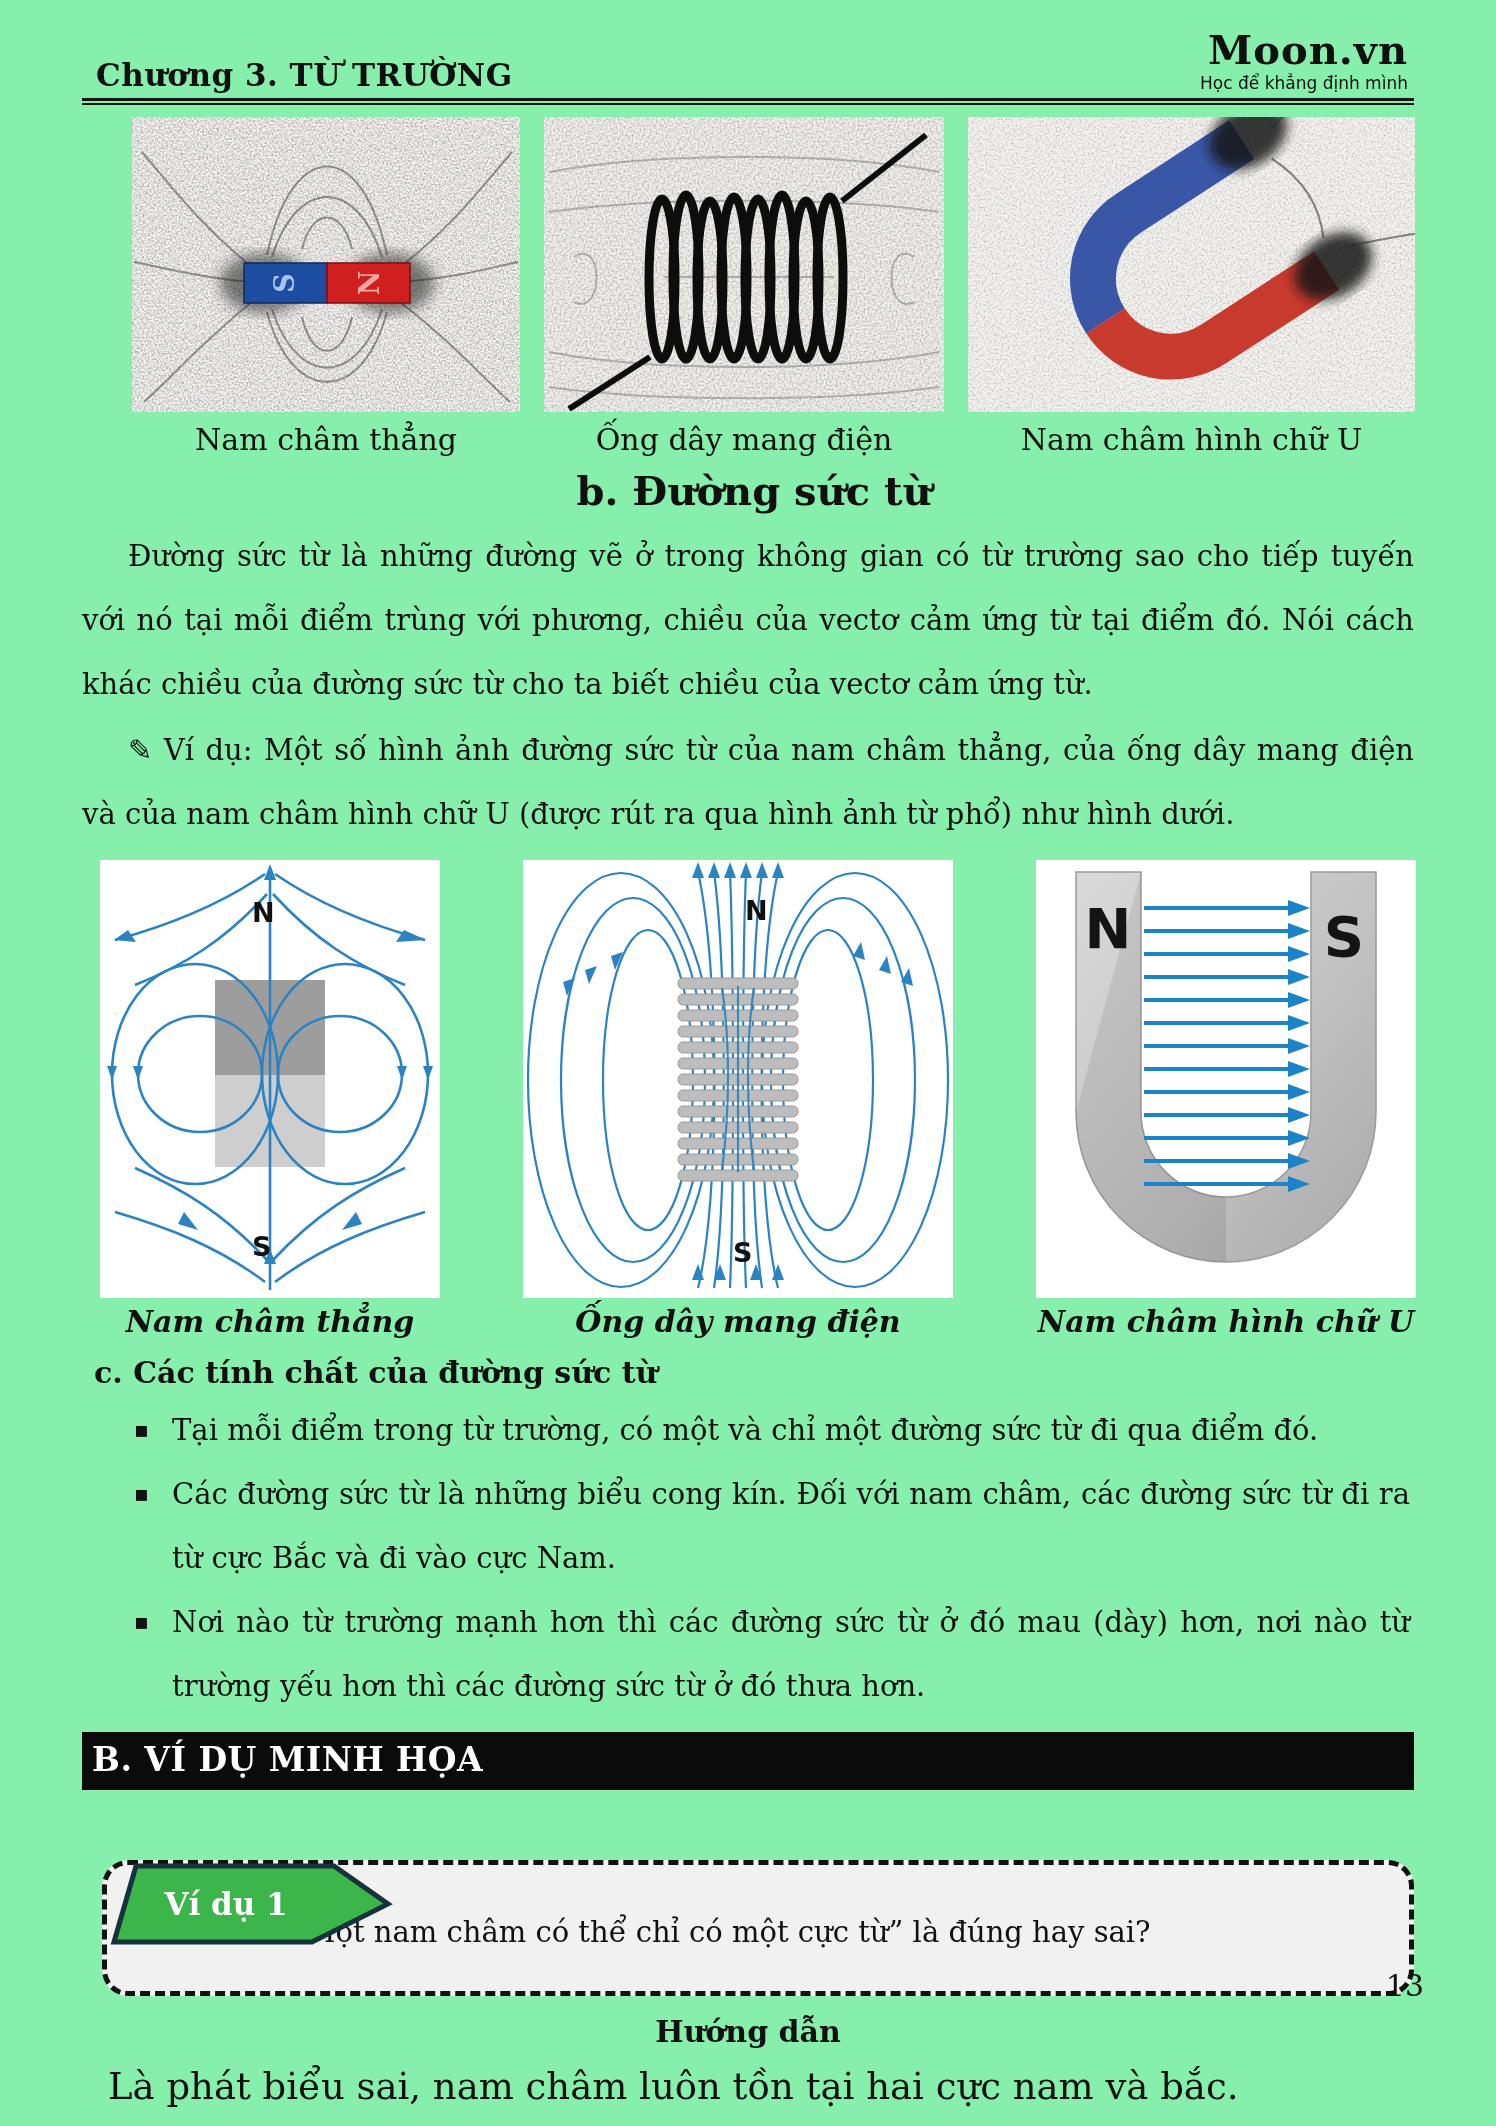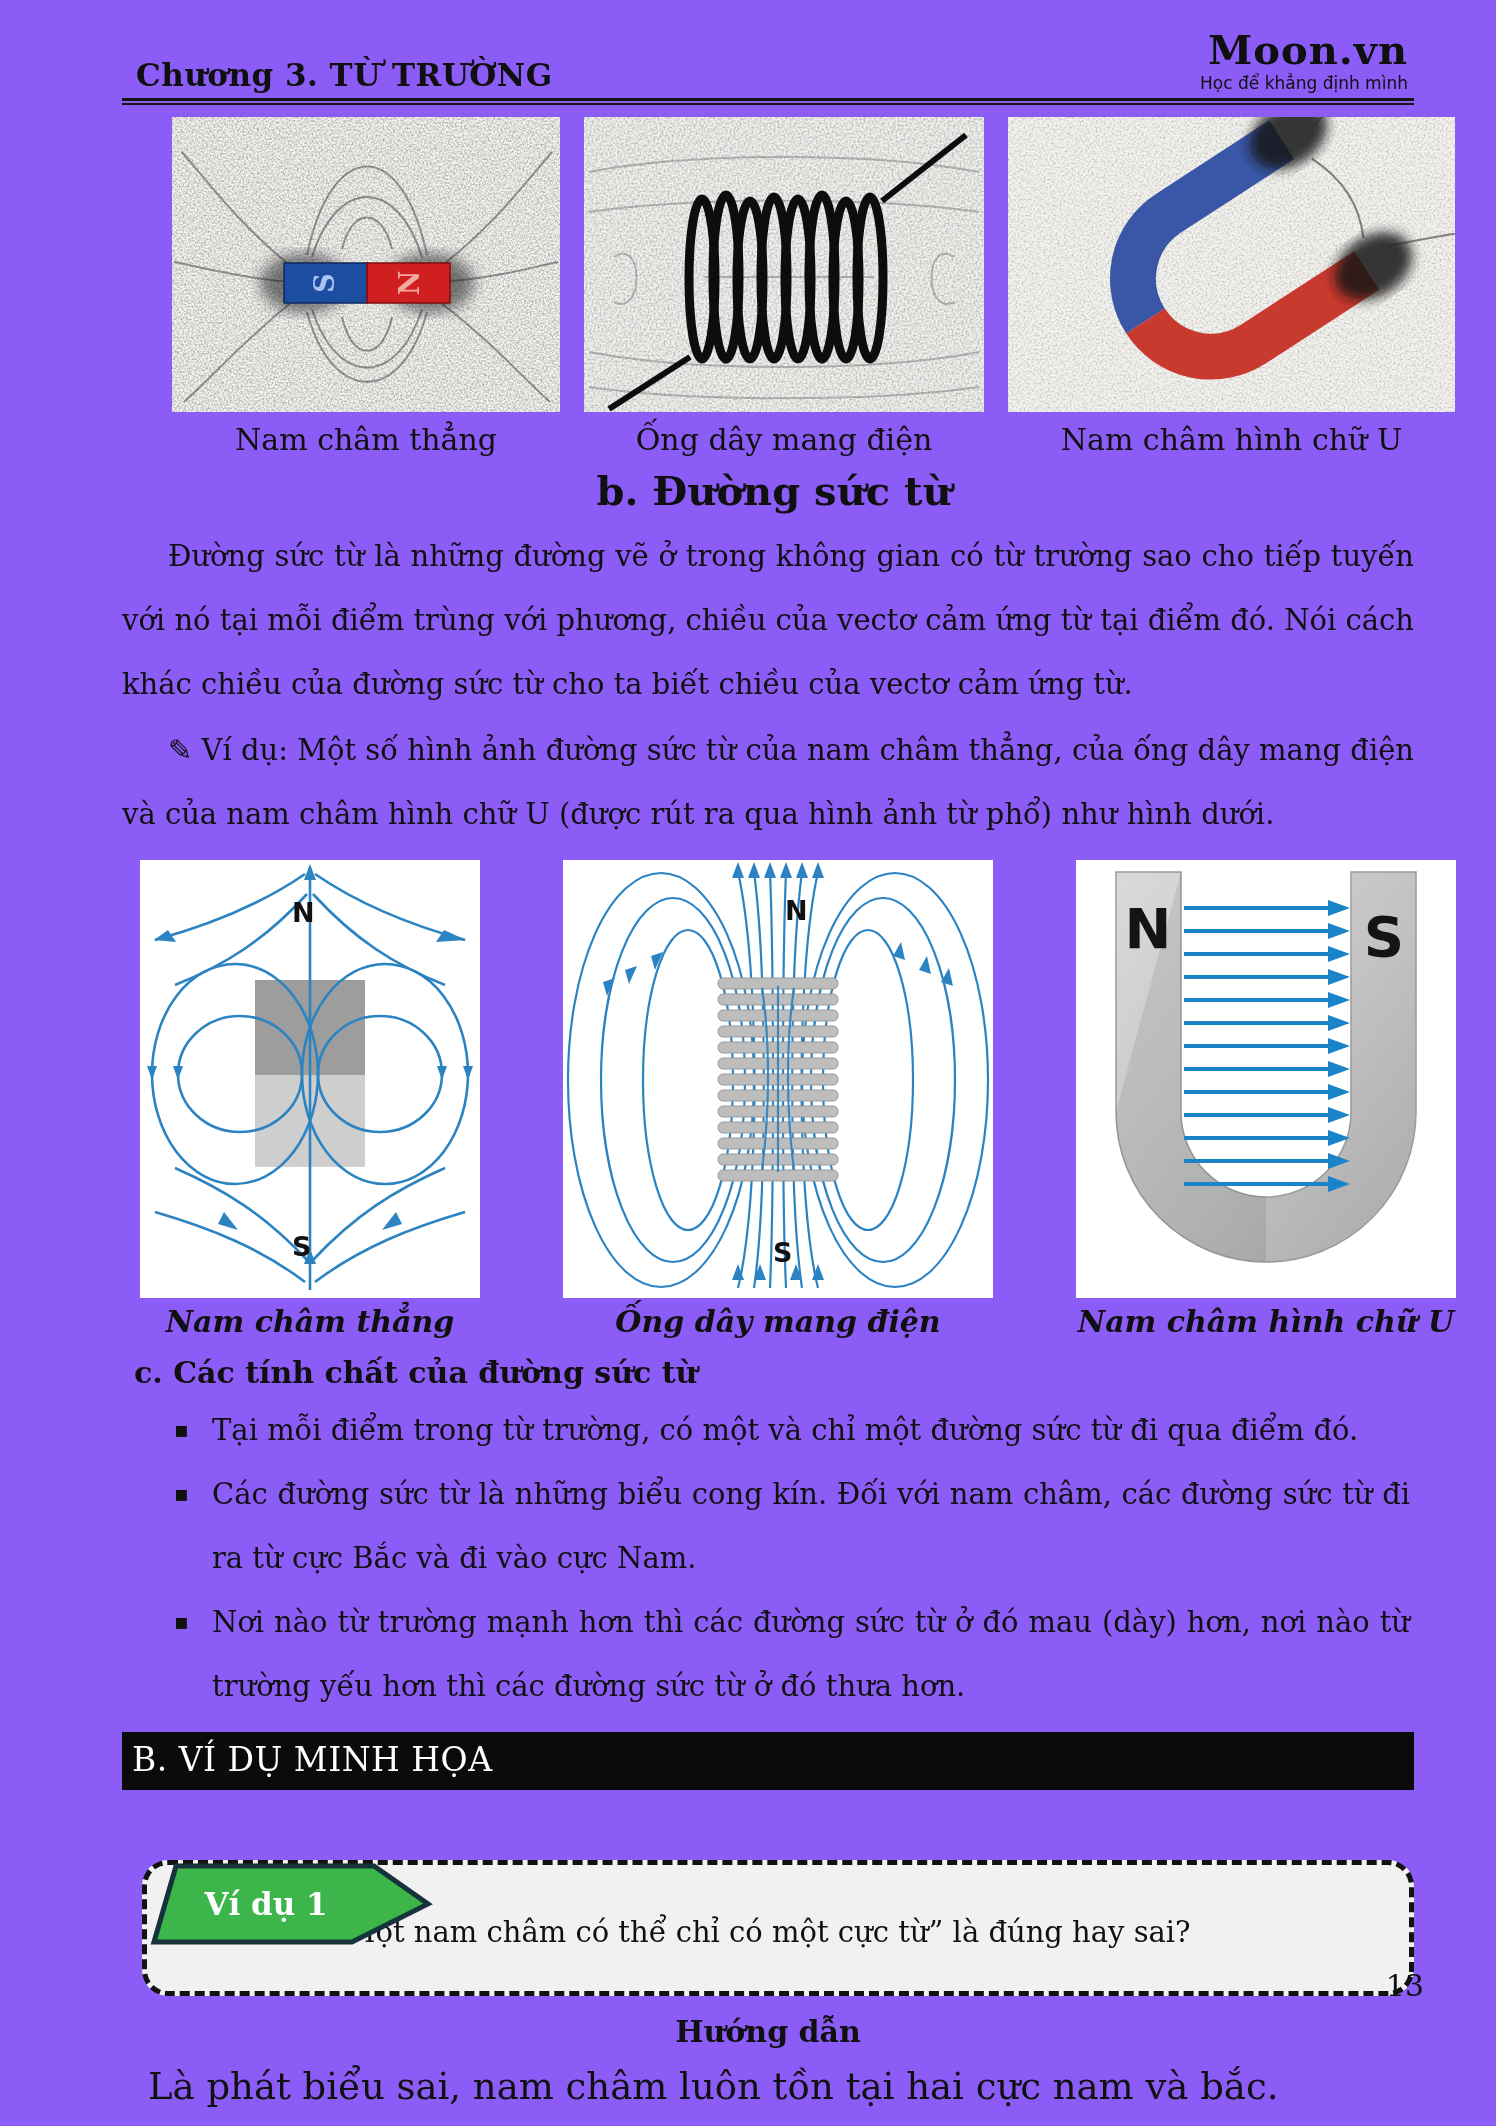--- a/index.html
+++ b/index.html
@@ -1,19 +1,19 @@
 <!DOCTYPE html>
 <html><head>
 <meta charset="utf-8">
 <style>
   * { margin:0; padding:0; box-sizing:border-box; }
   body { background:#888; font-family:"DejaVu Serif","Liberation Serif",serif; }
   .page {
     position:relative; width:1496px; height:2126px; margin:0 auto;
-    background:#8b5cf6; color:#101010; overflow:hidden;padding-left:40px;
+    background:#86efac; color:#101010; overflow:hidden;
   }
   .content { padding:0 82px; }
 
   
   .hdr { display:flex; justify-content:space-between; align-items:flex-end; padding-top:26px; }
   .chapter { font-size:31px; font-weight:bold; letter-spacing:0.5px; padding-left:14px; }
   .brand { text-align:center; padding-right:6px; }
   .brand-name { font-size:40px; font-weight:bold; letter-spacing:1px; font-family:"DejaVu Serif",serif;margin-left:8px; }
   .brand-tag { font-size:17px; font-family:"DejaVu Sans","Liberation Sans",sans-serif; margin-top:0px; }
   .rule { margin-top:5px; height:7px; border-top:3px solid #151515; border-bottom:2px solid #151515; }
@@ -39,21 +39,21 @@
 
   
   .h-c { font-size:30px; font-weight:bold; margin-top:16px; padding-left:12px; }
   .bullets { margin-top:8px; }
   .bullet { display:flex; font-size:29px; line-height:64px; }
   .bullet .mark { width:38px; margin-left:52px; font-size:22px; line-height:64px; }
   .bullet .btxt { flex:1; text-align:justify; padding-right:4px; }
 
   
   .banner { margin-top:14px; background:#0b0b0b; height:58px; line-height:56px;
-            color:#ffffff; font-size:33px; font-weight:normal; padding-left:10px; letter-spacing:0.5px; }
+            color:#ffffff; font-size:33px; font-weight:bold; padding-left:10px; letter-spacing:0.5px; }
 
   
   .example { position:relative; margin-top:2px; }
   .badge { position:absolute; left:16px; top:2px; z-index:2; }
   .badge text { font-family:"DejaVu Serif",serif; }
   .qbox { margin-left:20px; margin-top:70px; background:#f1f1f1; border:5px dashed #121212;
           border-radius:26px; padding:50px 40px 42px 34px; }
   .qtext { font-size:29px; }
 
   .guide { text-align:center; font-size:30px; font-weight:bold; margin-top:18px; }

